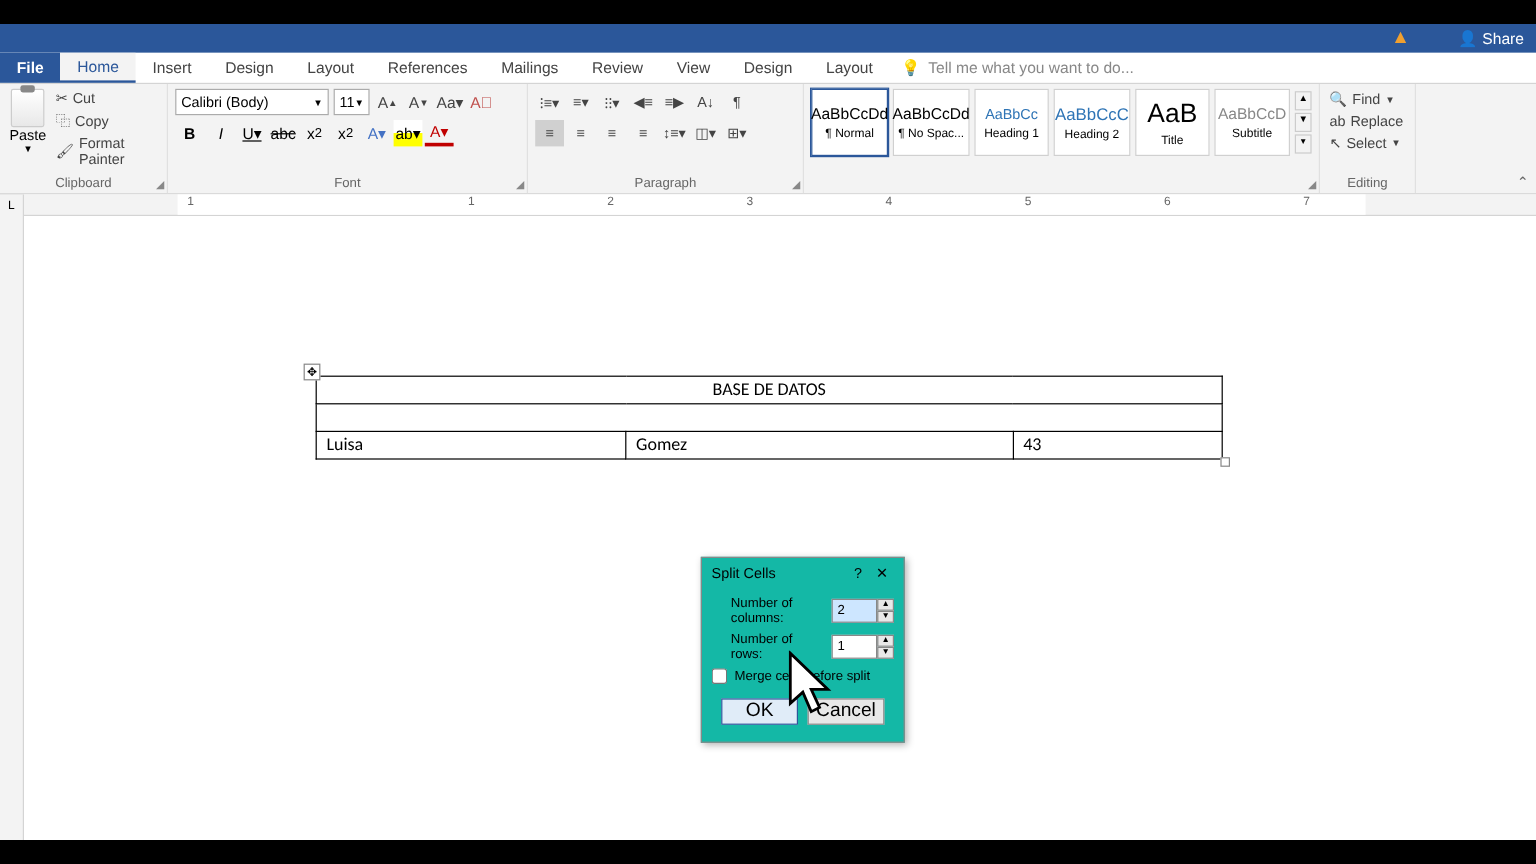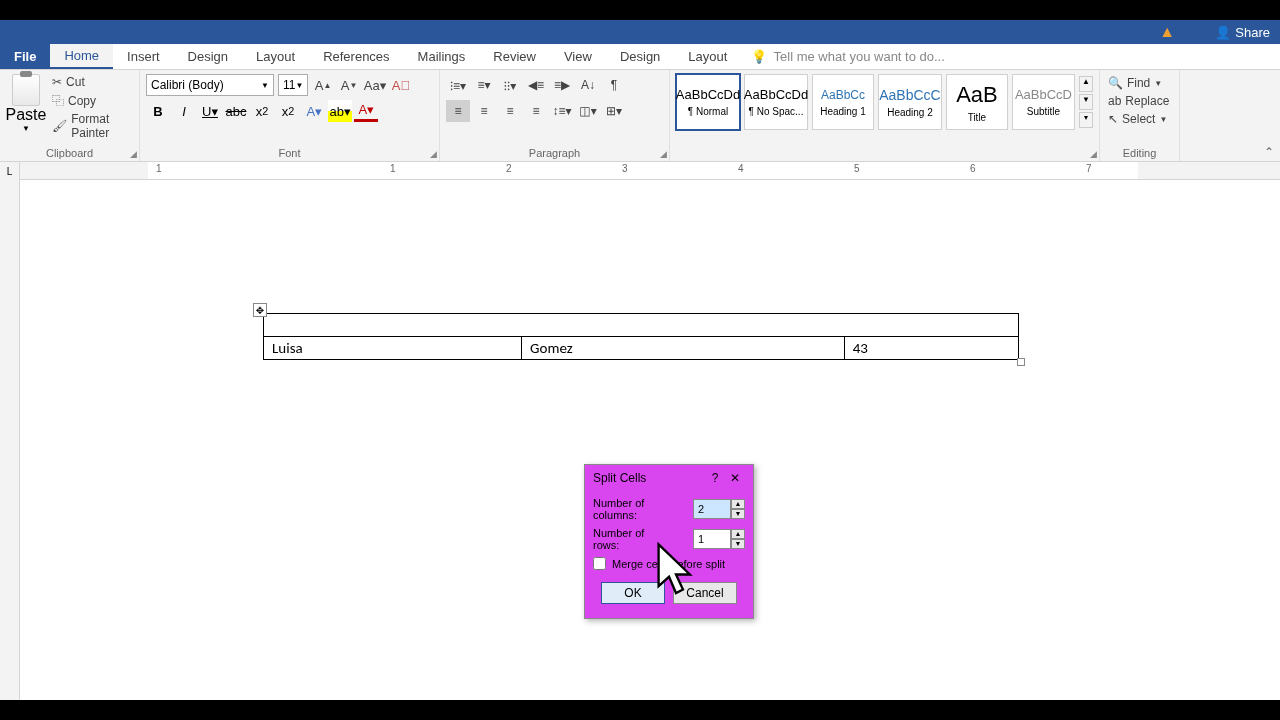--- a/index.html
+++ b/index.html
@@ -51,35 +51,35 @@
 .document-area { flex: 1; display: flex; background: #fff; overflow: hidden; }
 .ruler-v { width: 20px; background: #f3f3f3; border-right: 1px solid #d4d4d4; }
 .doc-bg { flex: 1; background: #fff; position: relative; }
 .page { position: absolute; left: 128px; top: 18px; width: 990px; height: 540px; background: #fff;}
 .table-widget { position: absolute; left: 115px; top: 115px; }
 .table-anchor { position: absolute; left: -10px; top: -10px; width: 14px; height: 14px; border: 1px solid #888; background: #fff; display: flex; align-items: center; justify-content: center; font-size: 10px; cursor: move; }
 .resize-handle { position: absolute; right: -6px; bottom: -6px; width: 8px; height: 8px; border: 1px solid #888; background: #fff; cursor: se-resize; }
 table.doc-table { border-collapse: collapse; width: 756px; }
 table.doc-table td { border: 1px solid #000; padding: 2px 8px; font-size: 15px; font-family: Calibri, sans-serif; height: 22px; }
 .title-cell { text-align: center; }
-.dialog { position: absolute; left: 584px; top: 464px; width: 170px; background: #d946ef; border: 1px solid #888; box-shadow: 2px 2px 6px rgba(0,0,0,0.3); font-size: 12px; }
+.dialog { position: absolute; left: 584px; top: 464px; width: 170px; background: #14b8a6; border: 1px solid #888; box-shadow: 2px 2px 6px rgba(0,0,0,0.3); font-size: 12px; }
 .dialog .dlg-title { display: flex; align-items: center; padding: 6px 8px; font-size: 12px; }
 .dialog .dlg-title .t { flex: 1; }
 .dialog .dlg-title .h, .dialog .dlg-title .x { width: 20px; text-align: center; cursor: pointer; }
 .dlg-body { padding: 6px 8px; }
-.dlg-row { display: flex; align-items: center; margin-bottom: 6px; gap: 22px; }
+.dlg-row { display: flex; align-items: center; margin-bottom: 6px; gap: 22px; margin-left: 16px; }
 .dlg-row label { flex: 1; font-size: 11px; }
 .spinner { display: flex; align-items: stretch; }
 .spinner input { width: 38px; height: 20px; border: 1px solid #888; font-size: 11px; padding: 0 4px; background: #fff; }
 .spinner .arrows { display: flex; flex-direction: column; width: 14px; }
 .spinner .arrows div { flex: 1; border: 1px solid #888; background: #e8e8e8; font-size: 7px; text-align: center; line-height: 8px; cursor: pointer; }
 .dlg-check { display: flex; align-items: center; gap: 6px; margin: 6px 0; font-size: 11px; }
 .dlg-check input { width: 13px; height: 13px; }
 .dlg-buttons { display: flex; gap: 8px; justify-content: center; padding: 6px 0 8px; }
-.dlg-buttons button { width: 64px; height: 22px; border: 1px solid #888; background: #e8e8e8; font-size: 12px; cursor: pointer; }
+.dlg-buttons button { width: 64px; height: 22px; border: 1px solid #888; background: #e8e8e8; font-size: 16px; cursor: pointer; }
 .dlg-buttons button.ok { border: 1px solid #2b579a; background: #e0ecf8; }
 .cursor-arrow { position: absolute; left: 652px; top: 542px; pointer-events: none; }
 .cursor-arrow svg { width: 48px; height: 58px; }
 .underline { text-decoration: underline; }
 .strike { text-decoration: line-through; }
 </style>
 </head>
 <body>
 
 <div class="app">
@@ -107,21 +107,21 @@
       <span>💡</span>
       <span>Tell me what you want to do...</span>
     </div>
   </div>
 
   <div class="ribbon">
     <div class="ribbon-group clipboard-group">
       <div class="clip-top">
         <div class="paste-btn">
           <div class="paste-icon"></div>
-          <div style="font-size:16px">Paste</div>
+          <div style="font-size:12px">Paste</div>
           <div style="font-size:8px">▼</div>
         </div>
         <div class="clip-side">
           <div>
               <span>✂</span>
               <span>Cut</span>
             </div>
           <div>
               <span>⿻</span>
               <span>Copy</span>
@@ -260,20 +260,23 @@
   </div>
 
   <div class="document-area">
     <div class="ruler-v"></div>
     <div class="doc-bg">
       <div class="page">
         <div class="table-widget">
           <div class="table-anchor">✥</div>
           <table class="doc-table">
             <tbody>
+                <tr>
+                  <td colspan="3" class="title-cell">BASE DE DATOS</td>
+                </tr>
             <tr>
                   <td colspan="3">&nbsp;</td>
                 </tr>
             <tr>
               <td>Luisa</td>
               <td>Gomez</td>
               <td>43</td>
             </tr>
           </tbody>
             </table>

